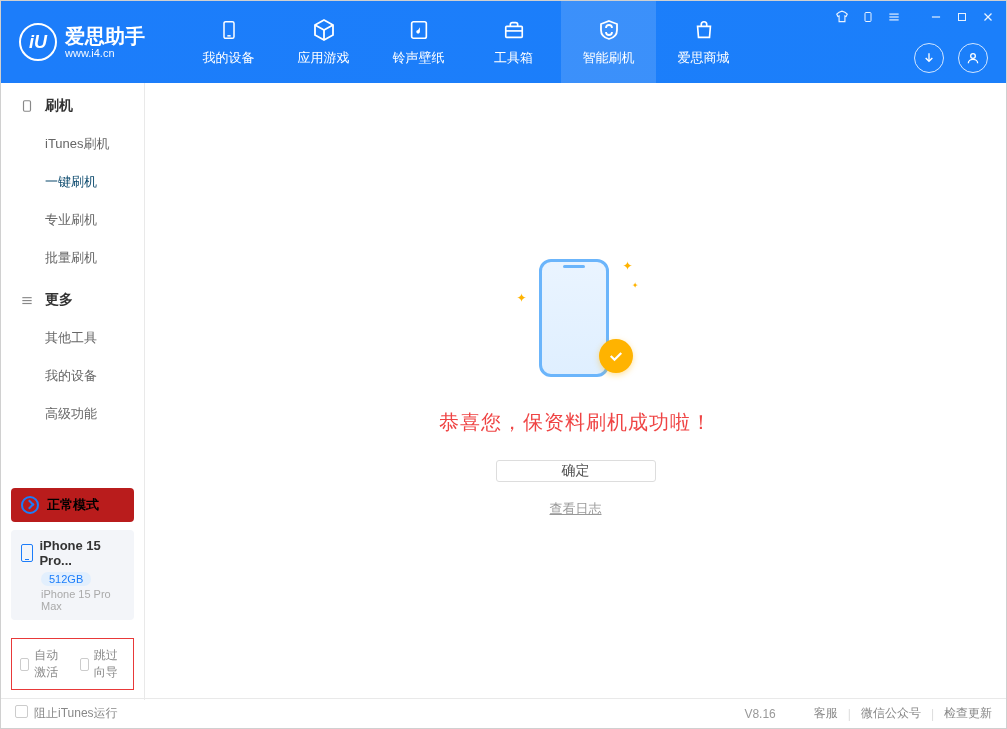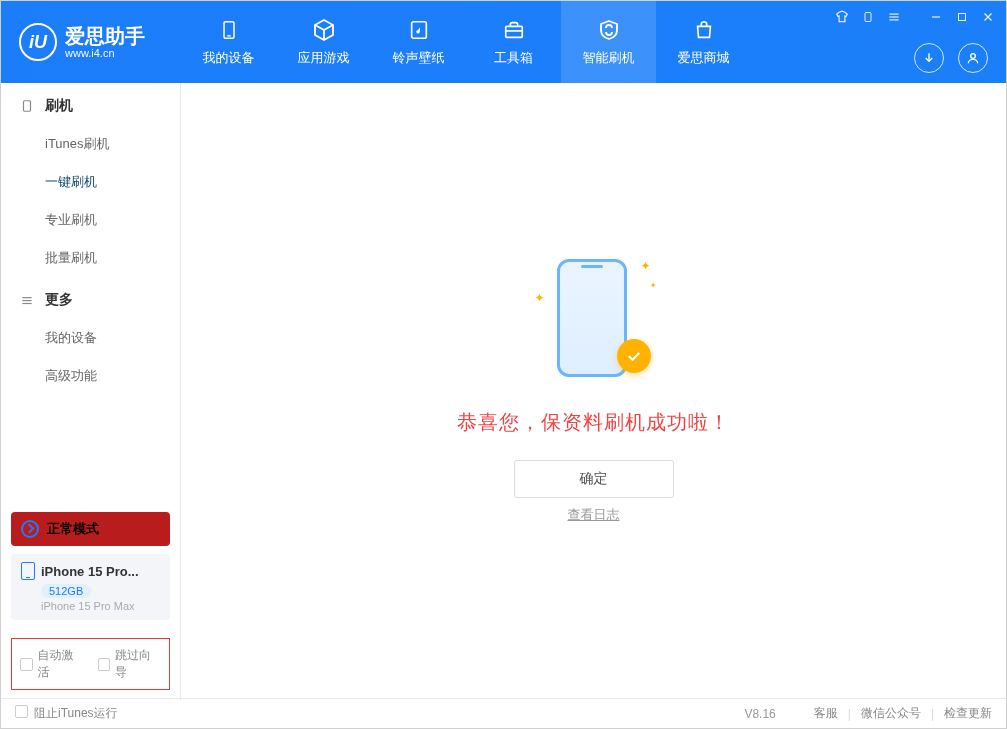--- a/index.html
+++ b/index.html
@@ -20,21 +20,21 @@
     
     .header-right { position: absolute; right: 10px; top: 8px; display: flex; gap: 10px; align-items: center; font-size: 12px; }
     .win-control { width: 16px; height: 16px; display: flex; align-items: center; justify-content: center; cursor: pointer; opacity: 0.9; }
     .header-circles { position: absolute; right: 18px; top: 42px; display: flex; gap: 14px; }
     .circle-btn { width: 30px; height: 30px; border: 1.8px solid rgba(255,255,255,0.8); border-radius: 50%; display: flex; align-items: center; justify-content: center; cursor: pointer; }
     
     
     .body-area { display: flex; height: calc(729px - 82px - 30px); }
     
     
-    .sidebar { width: 180px; border-right: 1px solid #e9e9e9; display: flex; flex-direction: column; }
+    .sidebar { width: 144px; border-right: 1px solid #e9e9e9; display: flex; flex-direction: column; }
     .sidebar-section-header { display: flex; align-items: center; gap: 10px; padding: 14px 18px 10px; font-size: 14px; color: #333; font-weight: bold; }
     .sidebar-section-icon { width: 16px; height: 16px; display: flex; align-items: center; justify-content: center; color: #8c8c8c; }
     .sidebar-item { padding: 10px 18px 10px 44px; font-size: 13px; color: #666; cursor: pointer; }
     .sidebar-item.active { color: #0c4a6e; }
     
     .sidebar-bottom { margin-top: auto; padding: 8px 10px 10px; }
     .mode-badge { display: flex; align-items: center; gap: 8px; background: #b91c1c; border-radius: 4px; padding: 8px 10px; font-size: 13px; font-weight: bold; margin-bottom: 8px; }
     .mode-icon { width: 18px; height: 18px; border: 2px solid #1c7dfa; border-radius: 50%; position: relative; }
     .mode-icon::after { content: ''; position: absolute; left: 3px; top: 3px; width: 5px; height: 5px; border-bottom: 2px solid #1c7dfa; border-right: 2px solid #1c7dfa; transform: rotate(-45deg); }
     
@@ -55,21 +55,21 @@
     .phone-shape { position: absolute; left: 28px; top: 6px; width: 70px; height: 118px; border: 3px solid #6bb5fb; border-radius: 12px; background: linear-gradient(to bottom, #eaf4ff, #dfefff); }
     .phone-notch { position: absolute; top: 3px; left: 50%; transform: translateX(-50%); width: 22px; height: 3px; background: #6bb5fb; border-radius: 2px; }
     .check-badge { position: absolute; right: 8px; bottom: 10px; width: 34px; height: 34px; background: #ffb300; border-radius: 50%; display: flex; align-items: center; justify-content: center; box-shadow: 0 2px 6px rgba(255,179,0,0.4); }
     .check-badge svg { width: 18px; height: 18px; }
     .sparkle { position: absolute; color: #ffb300; font-size: 12px; }
     .sparkle.s1 { left: 6px; top: 38px; }
     .sparkle.s2 { right: 8px; top: 6px; }
     .sparkle.s3 { right: 2px; top: 28px; font-size: 8px; }
     
     .success-msg { font-size: 20px; color: #ef4444; margin-bottom: 24px; letter-spacing: 1px; }
-    .confirm-btn { width: 160px; height: 38px; border: 1px solid #ddd; background: #fff; border-radius: 3px; font-size: 14px; color: #555; cursor: pointer; margin-bottom: 8px; }
+    .confirm-btn { width: 160px; height: 22px; border: 1px solid #ddd; background: #fff; border-radius: 3px; font-size: 14px; color: #555; cursor: pointer; margin-bottom: 18px; }
     .log-link { font-size: 13px; color: #999; text-decoration: underline; cursor: pointer; }
     
     
     .footer { position: absolute; bottom: 0; left: 0; right: 0; height: 30px; border-top: 1px solid #e9e9e9; display: flex; align-items: center; padding: 0 14px; font-size: 12px; color: #999; }
     .footer-left { display: flex; align-items: flex-start; gap: 6px; cursor: pointer; }
     .footer-right { margin-left: auto; display: flex; align-items: center; gap: 10px; }
     .footer-version { color: #999; }
     .footer-link { color: #888; cursor: pointer; }
     .footer-sep { color: #ddd; }
   </style>
@@ -216,20 +216,21 @@
     <div class="sidebar-section-header">
       <span class="sidebar-section-icon">
           <svg width="14" height="14" viewBox="0 0 24 24" stroke="#888" stroke-width="2">
             <line x1="4" y1="8" x2="20" y2="8"></line>
             <line x1="4" y1="13" x2="20" y2="13"></line>
             <line x1="4" y1="18" x2="20" y2="18"></line>
           </svg>
         </span>
       <span>更多</span>
     </div>
+    <div class="sidebar-item">其他工具</div>
     <div class="sidebar-item">我的设备</div>
     <div class="sidebar-item">高级功能</div>
 
     <div class="sidebar-bottom">
       <div class="mode-badge">
         <span class="mode-icon"></span>
         <span>正常模式</span>
       </div>
       <div class="device-card">
         <div class="device-row1">

